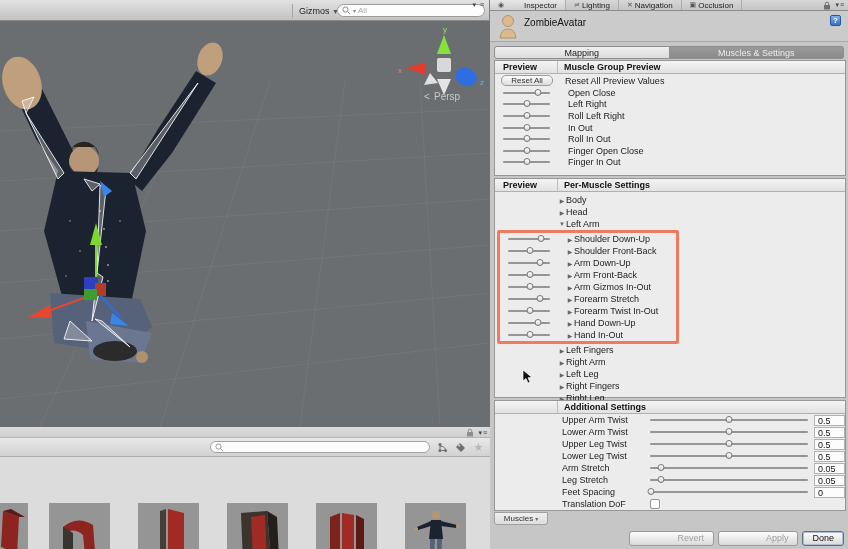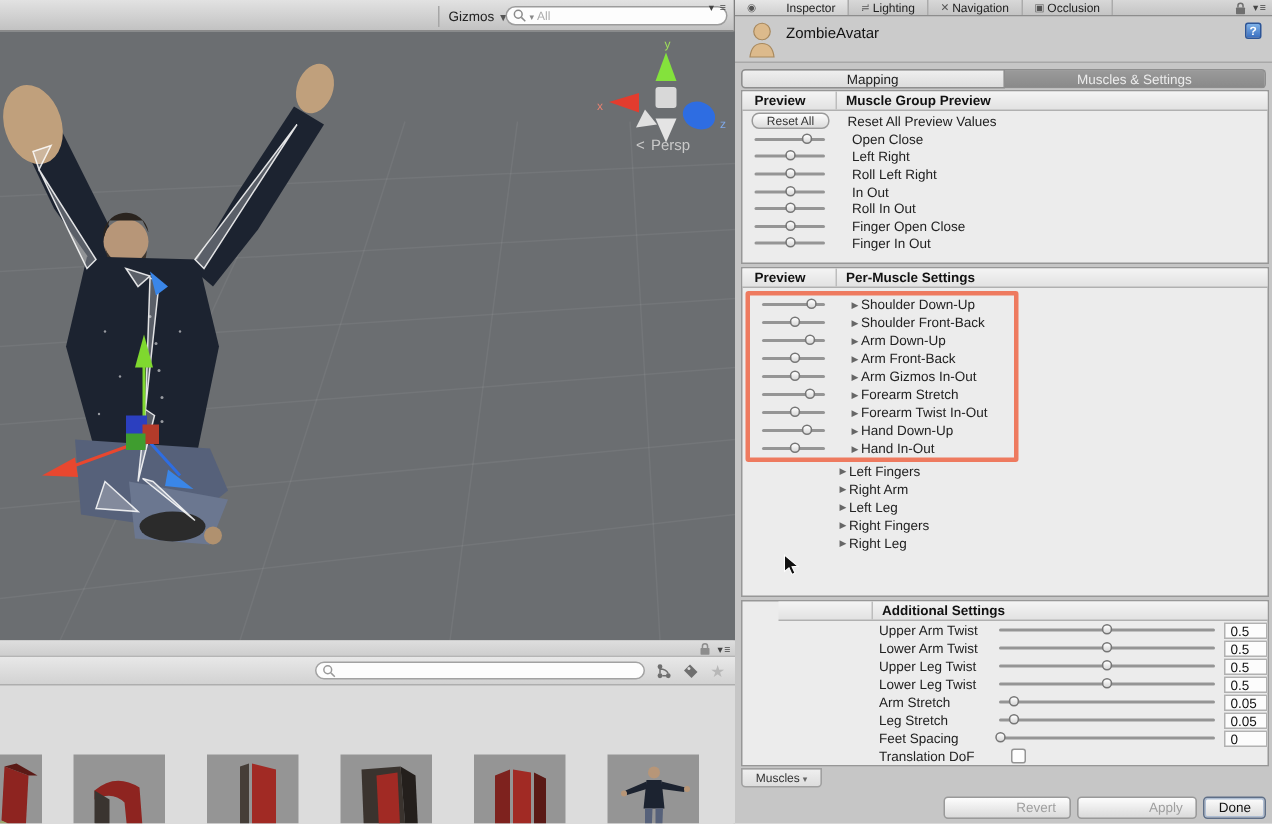--- a/index.html
+++ b/index.html
@@ -431,20 +431,37 @@
           </div>
         </div>
     </div>
 
     <div class="box" style="top:178px; height:220px;">
       <div class="box-header">
         <div class="col-prev">Preview</div>
         <div class="box-title">Per-Muscle Settings</div>
       </div>
       <div style="height:2px"></div>
+      <div id="pm-before">
+          <div class="trow">
+            <div class="slider-cell"></div>
+            <div class="tree-arrow">▶</div>
+            <div class="">Body</div>
+          </div>
+          <div class="trow">
+            <div class="slider-cell"></div>
+            <div class="tree-arrow">▶</div>
+            <div class="">Head</div>
+          </div>
+          <div class="trow">
+            <div class="slider-cell"></div>
+            <div class="tree-arrow">▼</div>
+            <div class="">Left Arm</div>
+          </div>
+        </div>
       <div class="hl-box" id="pm-highlight" style="border-color: rgb(238, 122, 95);">
           <div class="trow">
             <div class="slider-cell">
               <div class="uslider">
                 <div class="track"></div>
                 <div class="thumb" style="left:78%"></div>
               </div>
             </div>
             <div class="tree-arrow" style="margin-left: 8px;">▶</div>
             <div class="">Shoulder Down-Up</div>
@@ -555,21 +572,21 @@
             <div class="slider-cell"></div>
             <div class="tree-arrow">▶</div>
             <div class="">Right Leg</div>
           </div>
         </div>
       <svg id="cursor" width="11" height="15">
         <polygon points="1,1 1,12 4,9.5 6,14 8,13 6,8.8 10,8.5" fill="#111" stroke="#fff" stroke-width="0.7"></polygon>
       </svg>
     </div>
 
-    <div class="box" style="top:400px; height:111px;padding-left:24px;">
+    <div class="box" style="top:400px; height:111px;">
       <div class="box-header">
         <div class="col-prev"></div>
         <div class="box-title">Additional Settings</div>
       </div>
       <div id="add-body">
           <div class="arow">
             <div class="alabel">Upper Arm Twist</div>
             <div class="aslider">
               <div class="uslider">
                 <div class="track"></div>

